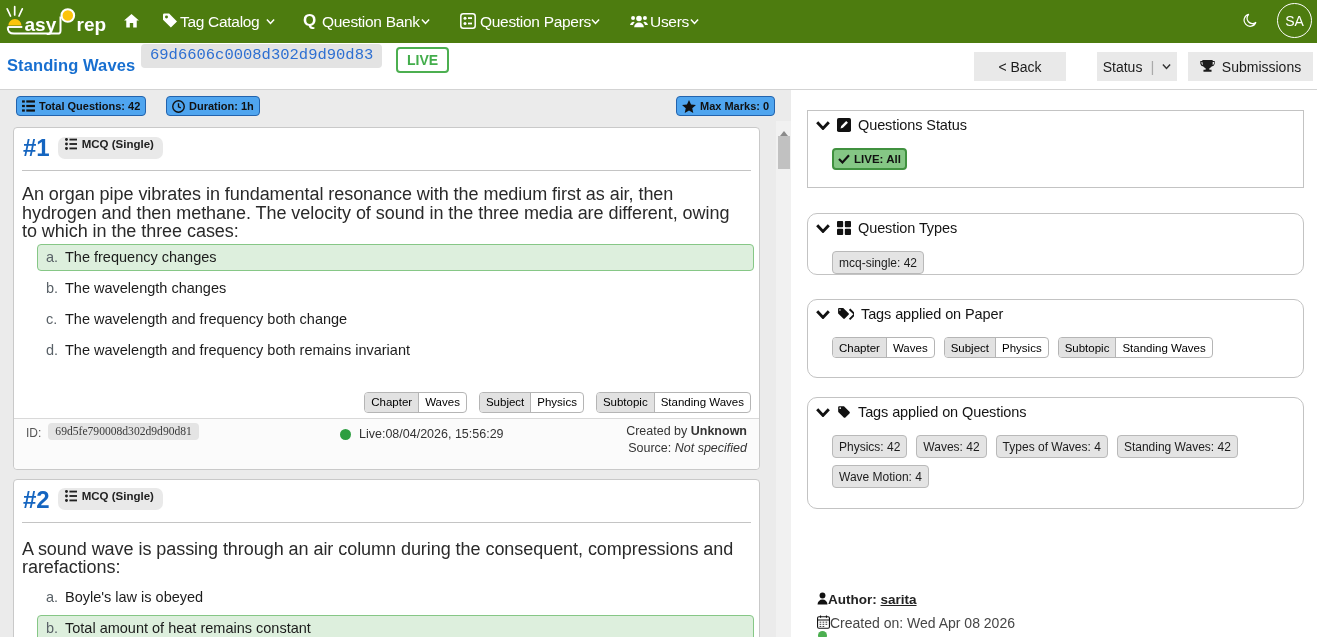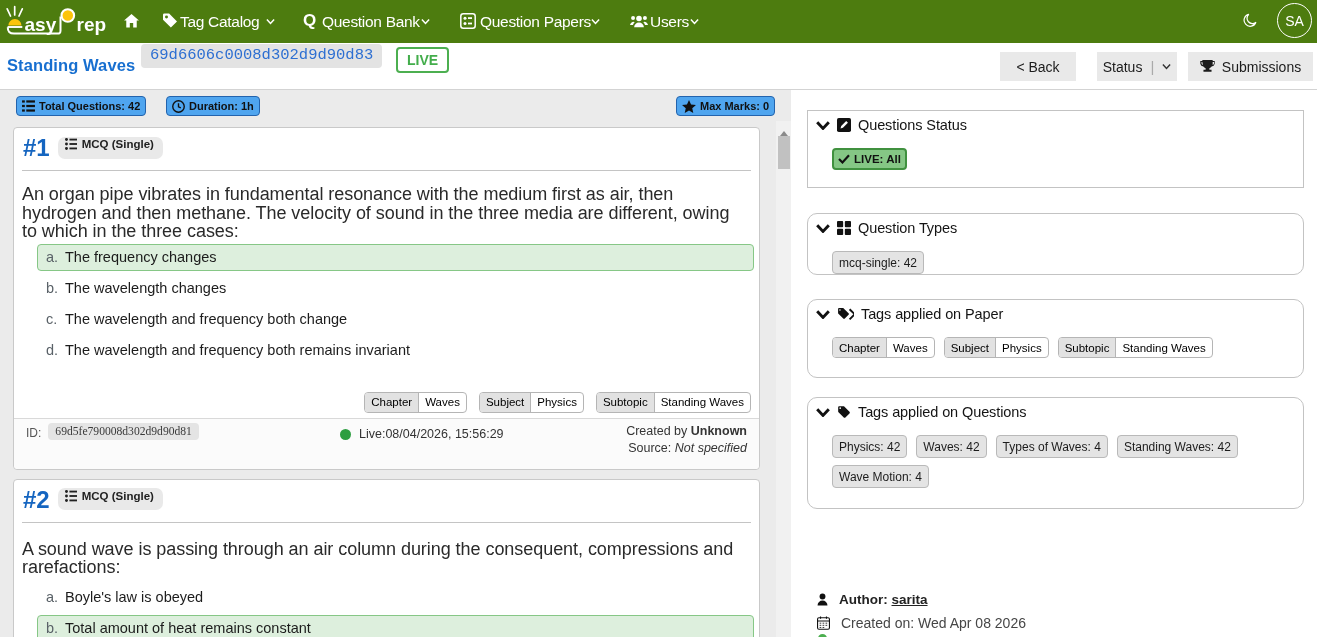--- a/index.html
+++ b/index.html
@@ -48,21 +48,21 @@
 .qfr{margin-left:auto;text-align:right;line-height:17px;color:#343434;margin-top:1px}
 
 .right{flex:1;background:#fff;padding:20px 13px 0 16px;position:relative}
 .scard{border:1px solid #c3c3c3;background:#fff;padding:4px 12px 0 8px}
 .scard.r{border-radius:10px}
 .shead{display:flex;align-items:center;gap:7px;font-size:14.5px;letter-spacing:-0.1px;color:#141414;height:20px;margin-bottom:0}
 .sbody{padding:13px 0 0 16px;display:flex;flex-wrap:wrap;gap:7px 9px}
 .greenbadge{background:#85c785;border:2px solid #40913f;border-radius:4px;font-size:11.5px;font-weight:bold;color:#111;display:flex;align-items:center;gap:4px;padding:0 4px;height:22px}
 .graybadge{background:#e4e4e4;border:1px solid #b9b9b9;border-radius:4px;font-size:12px;color:#1c1c1c;padding:0 6px;height:23px;display:flex;align-items:center}
 .author{position:absolute;left:26px;top:502px;width:460px}
-.author .row{display:flex;align-items:center;gap:11px;font-size:13.5px;color:#222;height:15px;margin-bottom:8px}
+.author .row{display:flex;align-items:flex-start;font-size:13.5px;color:#222;height:15px;margin-bottom:8px}
 
 
 </style>
 </head>
 <body>
 
 <div class="nav">
   <div class="abs" style="left:0px;top:2px">
     <svg width="112" height="38" viewBox="0 0 112 38">
       <g stroke="#fff" stroke-width="1.7" fill="none" stroke-linecap="round">
@@ -135,21 +135,21 @@
         <path d="M13.8 9.8 A6.5 6.5 0 1 1 6.2 1.3 A5.4 5.4 0 0 0 13.8 9.8 Z"></path>
       </svg>
   </div>
   <div class="abs" style="left:1277px;top:3px;width:35px;height:35px;border-radius:50%;border:1.5px solid #fff;justify-content:center;font-size:14px">SA</div>
 </div>
 
 <div class="hdr2">
   <span class="title">Standing Waves</span>
   <span class="idbadge">69d6606c0008d302d9d90d83</span>
   <span class="livebadge">LIVE</span>
-  <button class="hbtn" style="left:1000px;width:76px">&lt; Back</button>
+  <button class="hbtn" style="left:974px;width:92px">&lt; Back</button>
   <button class="hbtn" style="left:1097px;width:80px">Status <span style="color:#aaa;font-weight:100;margin:0 1px;font-size:15px">|</span>
     <svg width="9" height="7" viewBox="0 0 10 7" fill="none" stroke="#333" stroke-width="1.6">
         <path d="M1 1.2 L5 5.6 L9 1.2"></path>
       </svg>
   </button>
   <button class="hbtn" style="left:1188px;width:125px">
     <svg width="15" height="15" viewBox="0 0 16 16" fill="#1c1c1c">
         <path d="M2.5 1 h11 v1.2 h2.2 v2.8 a3.8 3.8 0 0 1 -3.3 2.9 a4.8 4.8 0 0 1 -2.4 1.9 v1.7 h2.3 v2 h-8.6 v-2 H6 v-1.7 a4.8 4.8 0 0 1 -2.4 -1.9 A3.8 3.8 0 0 1 0.3 5 V2.2 h2.2 Z M2.5 3.2 H1.6 v1.6 a2.6 2.6 0 0 0 1.5 1.7 z M13.5 3.2 v3.3 a2.6 2.6 0 0 0 1.5 -1.7 V3.2 Z"></path>
       </svg>
     Submissions</button>

